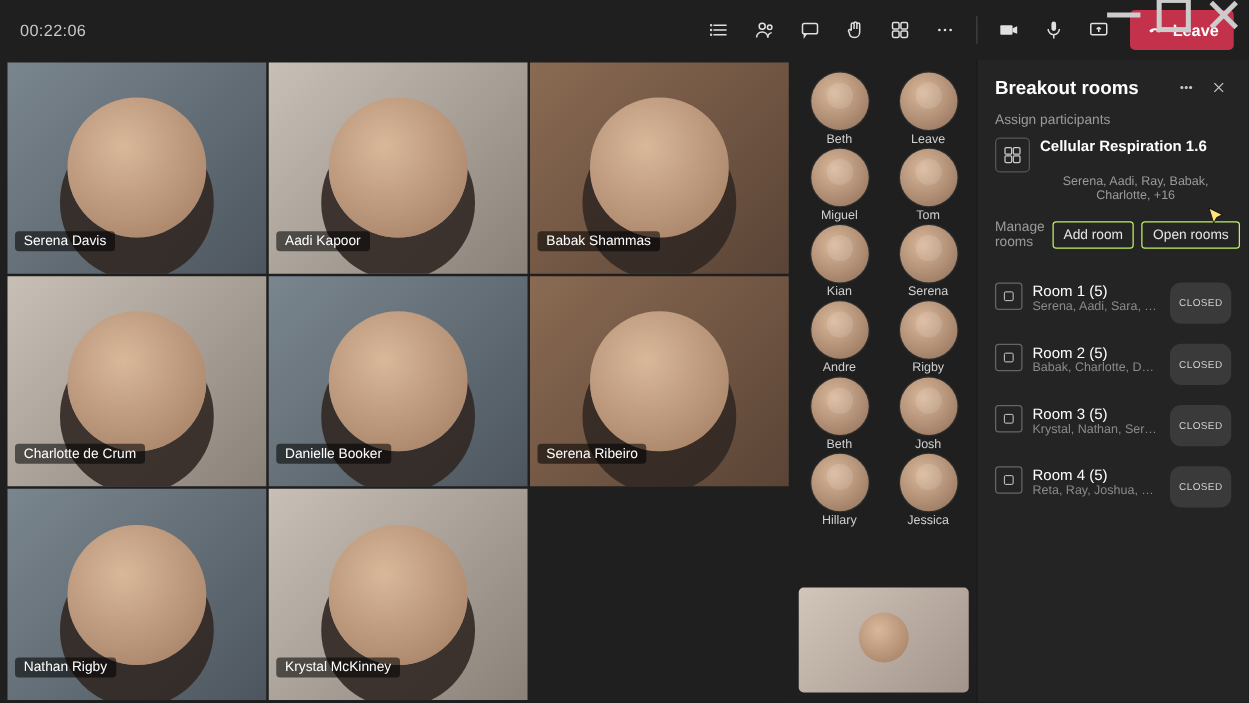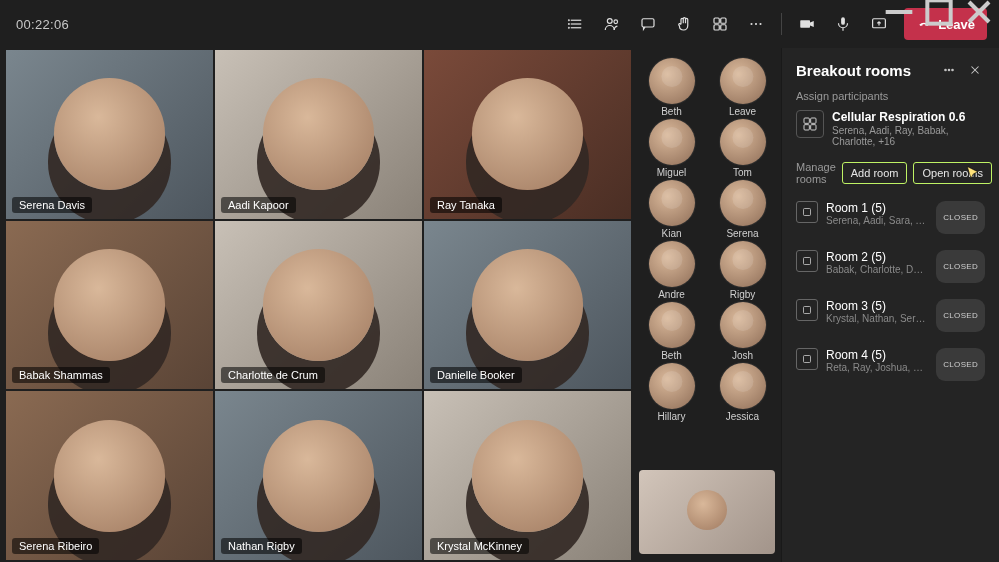--- a/index.html
+++ b/index.html
@@ -63,21 +63,21 @@
 .tile .head {
   width:54%; aspect-ratio:1; border-radius:50%;
   background:radial-gradient(circle at 40% 35%, #d9b89a, #a07a60);
   box-shadow: 0 28px 0 6px rgba(50,40,35,0.9);
 }
 .tile.cool { background:linear-gradient(135deg,#7a868e,#4d565e); }
 .tile.warm { background:linear-gradient(135deg,#8a6a52,#5a4436); }
 .tile.brick { background:linear-gradient(135deg,#7a4a3a,#4a2e24); }
 .tile.light { background:linear-gradient(135deg,#c8c0b6,#8a8278); }
 .tile .label {
-  position:absolute; left:6px; bottom:6px;
+  position:absolute; left:6px; bottom:18px;
   background:rgba(0,0,0,0.55);
   color:#fff; font-size:11px; padding:2px 7px; border-radius:3px;
 }
 
 .thumb-col {
   width:148px; padding:10px 6px 0 6px;
   display:flex; flex-direction:column; gap:2px;
   overflow:hidden;
 }
 .thumb-row { display:flex; gap:6px; justify-content:center; }
@@ -119,31 +119,31 @@
 .panel-ic svg { width:14px; height:14px; fill:none; stroke:currentColor; stroke-width:1.8; }
 
 .subhead { font-size:11px; color:#9a9a9a; }
 .meeting-row { display:flex; gap:8px; align-items:flex-start; margin-top:-2px;}
 .meeting-ic {
   width:28px; height:28px; border-radius:4px; border:1px solid #555;
   display:flex; align-items:center; justify-content:center; flex-shrink:0;
 }
 .meeting-ic svg { width:16px; height:16px; fill:none; stroke:#ccc; stroke-width:1.5; }
 .meeting-txt .t { font-size:12px; font-weight:600; color:#fff; }
-.meeting-txt .s { font-size:10px; color:#9a9a9a; margin-top:1px; }
+.meeting-txt .s { font-size:10px; color:#9a9a9a; margin-top:16px;text-align:center; }
 
 .manage-row { display:flex; align-items:center; gap:6px; margin-top:4px; }
 .manage-lbl { font-size:11px; color:#9a9a9a; flex:1; }
 .pill-btn {
   font-size:11px; color:#e6e6e6; border:1px solid #bef264;
   background:transparent; padding:4px 8px; border-radius:3px;
   white-space:nowrap;
 }
 
-.room-list { display:flex; flex-direction:column; gap:6px; margin-top:2px;justify-content:center; }
+.room-list { display:flex; flex-direction:column; gap:6px; margin-top:12px;justify-content:center; }
 .room {
   display:flex; align-items:flex-start; gap:8px;
   padding:4px 0 6px 0;
 }
 .room-ic {
   width:22px; height:22px; border:1px solid #666; border-radius:3px;
   display:flex; align-items:center; justify-content:center; flex-shrink:0;
 }
 .room-ic svg { width:12px; height:12px; fill:none; stroke:#ccc; stroke-width:1.6; }
 .room-body { flex:1; min-width:0; }
@@ -266,26 +266,20 @@
         <div class="face">
           <div class="head"></div>
         </div>
         <span class="label">Serena Davis</span>
       </div>
     <div class="tile light">
         <div class="face">
           <div class="head"></div>
         </div>
         <span class="label">Aadi Kapoor</span>
-      </div>
-    <div class="tile brick">
-        <div class="face">
-          <div class="head"></div>
-        </div>
-        <span class="label">Ray Tanaka</span>
       </div>
     <div class="tile warm">
         <div class="face">
           <div class="head"></div>
         </div>
         <span class="label">Babak Shammas</span>
       </div>
     <div class="tile light">
         <div class="face">
           <div class="head"></div>
@@ -407,21 +401,21 @@
     <div class="meeting-row">
       <div class="meeting-ic">
         <svg viewBox="0 0 24 24">
             <rect x="3" y="3" width="8" height="8" rx="1.5"></rect>
             <rect x="13" y="3" width="8" height="8" rx="1.5"></rect>
             <rect x="3" y="13" width="8" height="8" rx="1.5"></rect>
             <rect x="13" y="13" width="8" height="8" rx="1.5"></rect>
           </svg>
       </div>
       <div class="meeting-txt">
-        <div class="t">Cellular Respiration 0.6</div>
+        <div class="t">Cellular Respiration 1.6</div>
         <div class="s">Serena, Aadi, Ray, Babak, Charlotte, +16</div>
       </div>
     </div>
 
     <div class="manage-row">
       <span class="manage-lbl">Manage rooms</span>
       <button class="pill-btn">Add room</button>
       <button class="pill-btn">Open rooms</button>
     </div>
 

